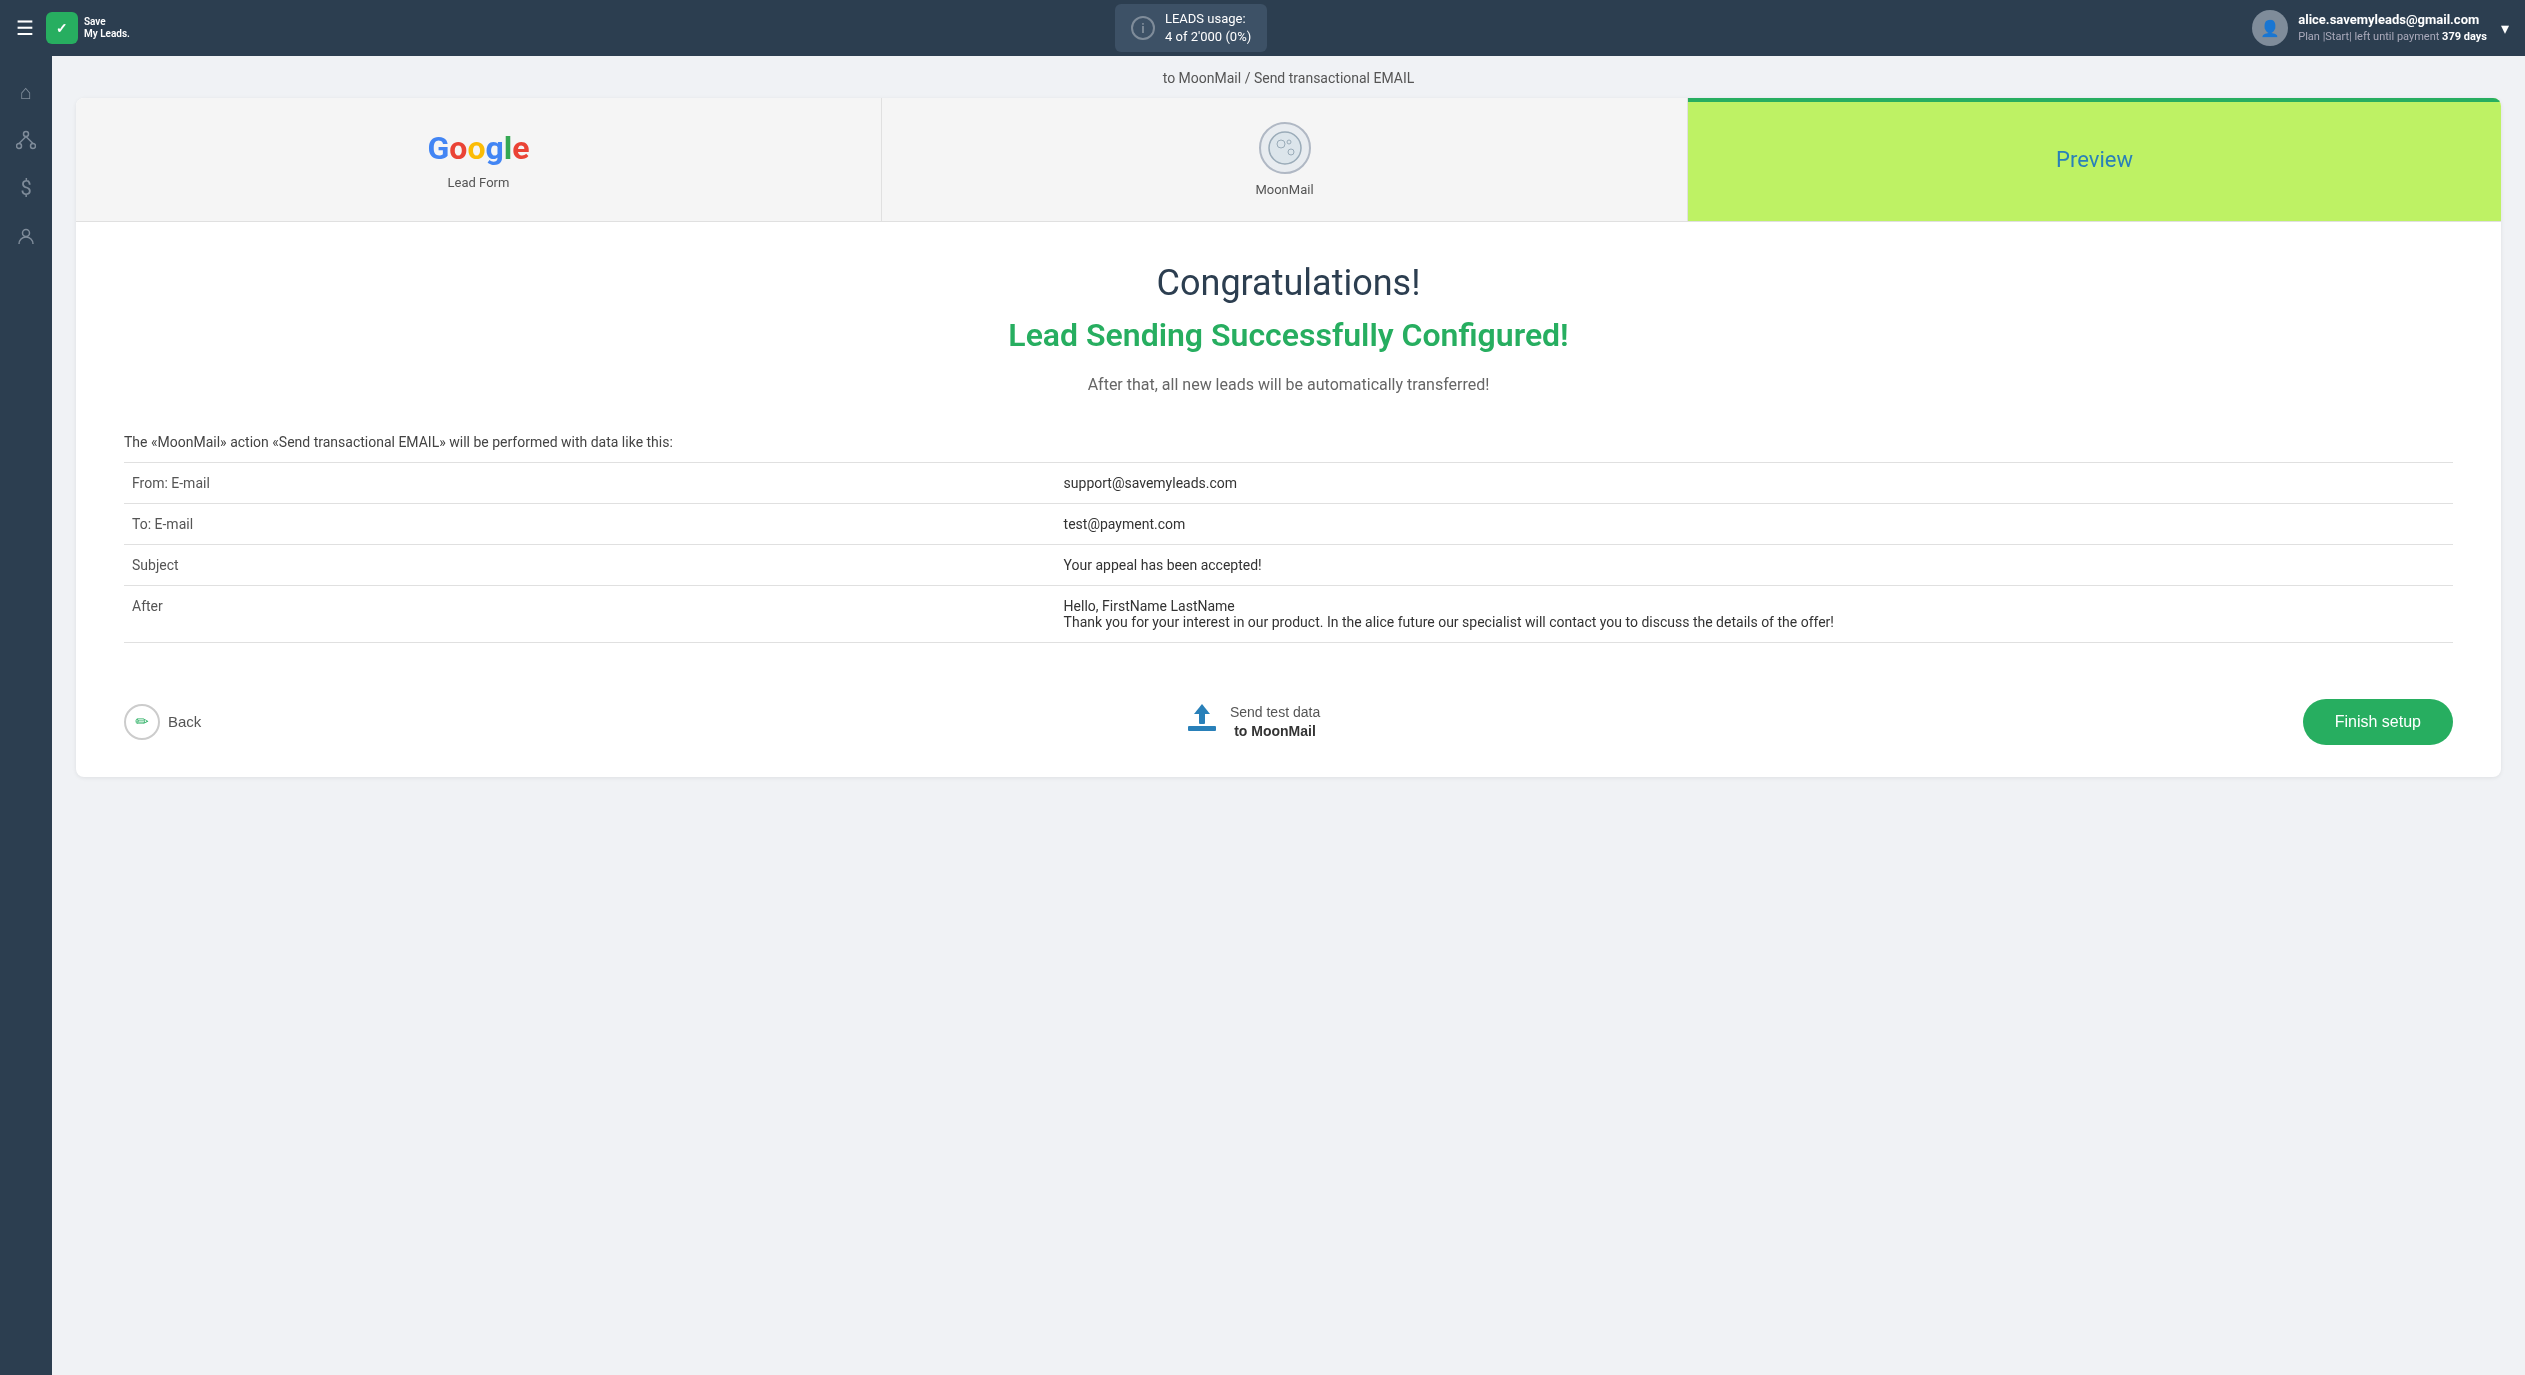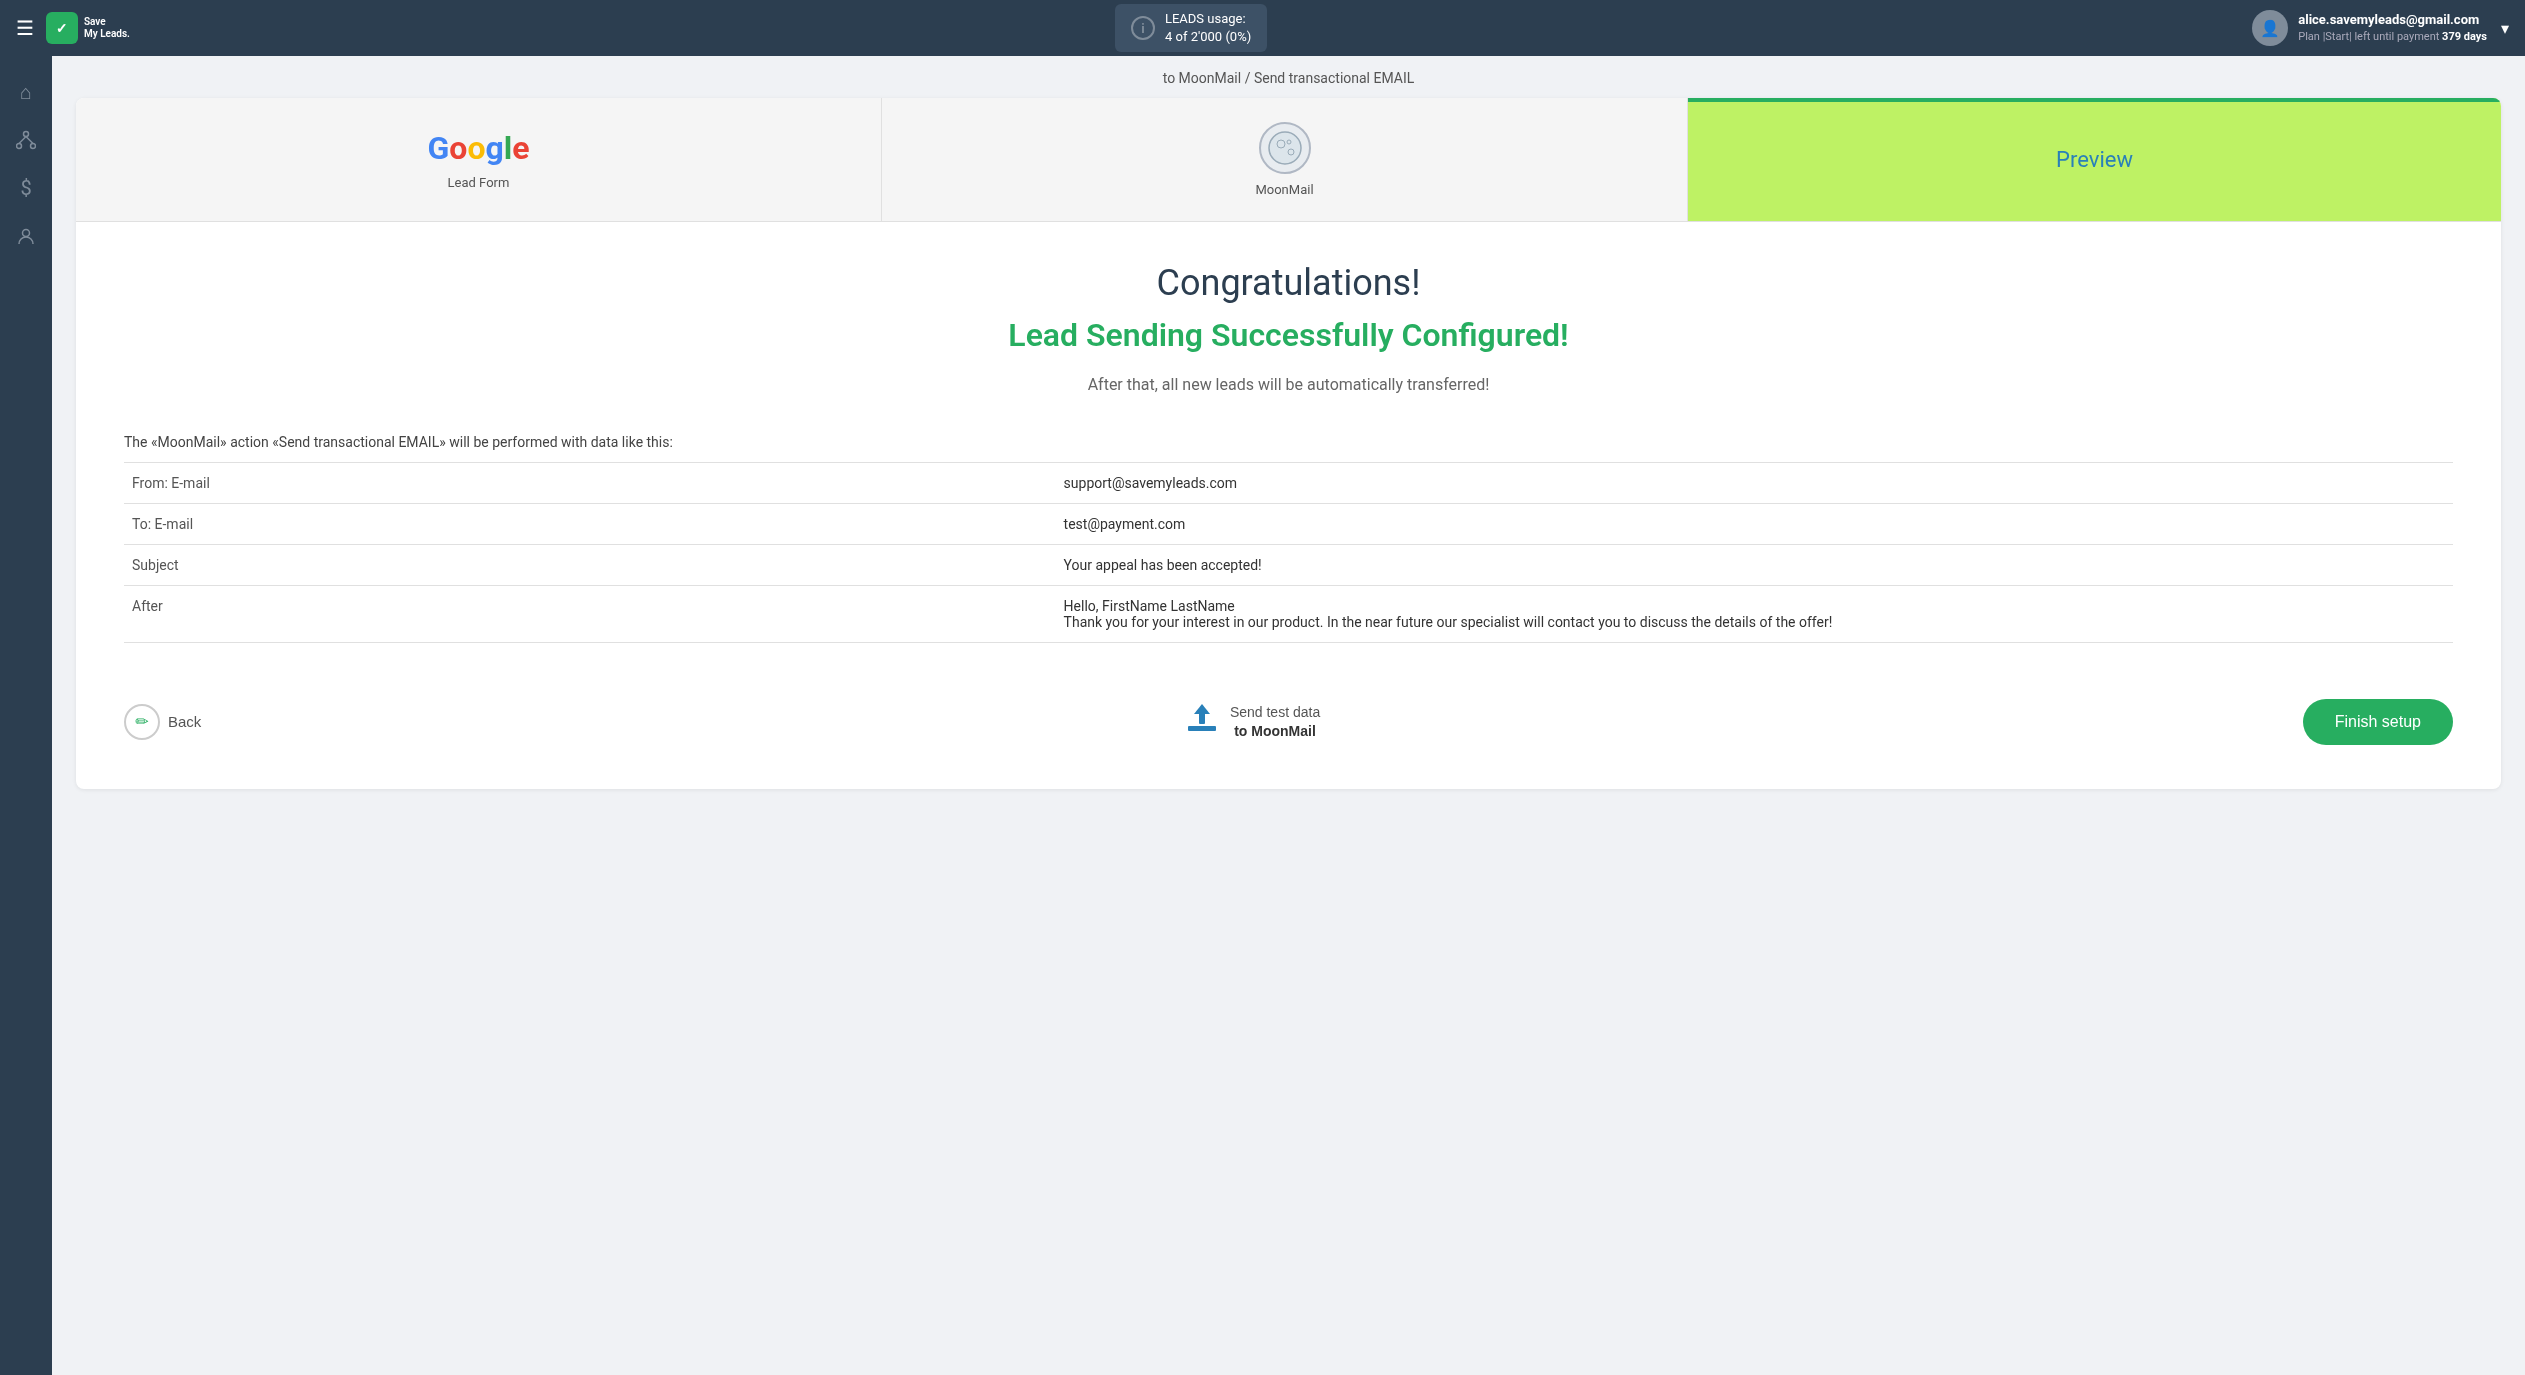--- a/index.html
+++ b/index.html
@@ -171,21 +171,21 @@
       padding: 24px;
     }
     .tab-preview-label {
       font-size: 22px;
       color: #2980b9;
       font-weight: 400;
     }
 
     
     .content-area {
-      padding: 40px 48px 44px;
+      padding: 40px 48px 32px;
     }
 
     .congrats-title {
       text-align: center;
       font-size: 36px;
       color: #2c3e50;
       font-weight: 400;
       margin-bottom: 12px;
     }
     .success-title {
@@ -402,21 +402,21 @@
               <td>To: E-mail</td>
               <td style="white-space: pre-line;">test@payment.com</td>
             </tr>
             <tr>
               <td>Subject</td>
               <td style="white-space: pre-line;">Your appeal has been accepted!</td>
             </tr>
             <tr>
               <td>After</td>
               <td style="white-space: pre-line;">Hello, FirstName LastName
-Thank you for your interest in our product. In the near future our specialist will contact you to discuss the details of the offer!</td>
+Thank you for your interest in our product. In the alice future our specialist will contact you to discuss the details of the offer!</td>
             </tr>
           </tbody>
       </table>
 
       <div class="actions-bar">
 
         <button class="btn-back">
           <div class="btn-back-icon">✏</div>
           <span>Back</span>
         </button>

